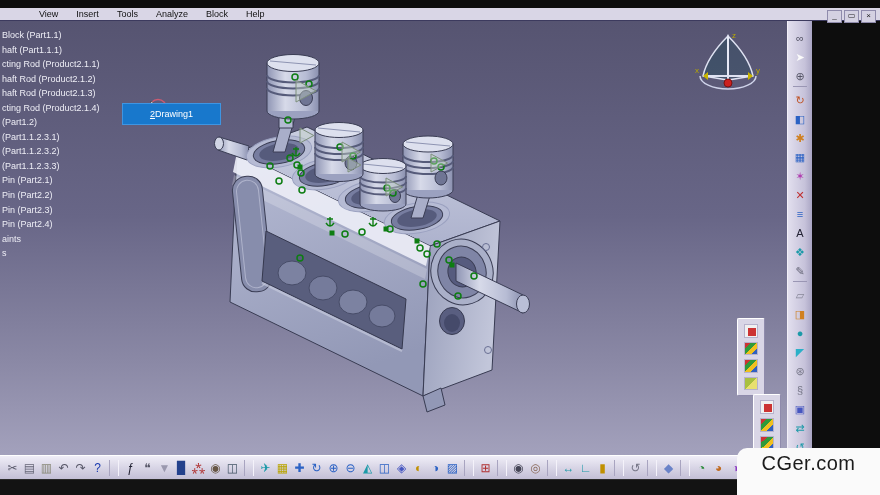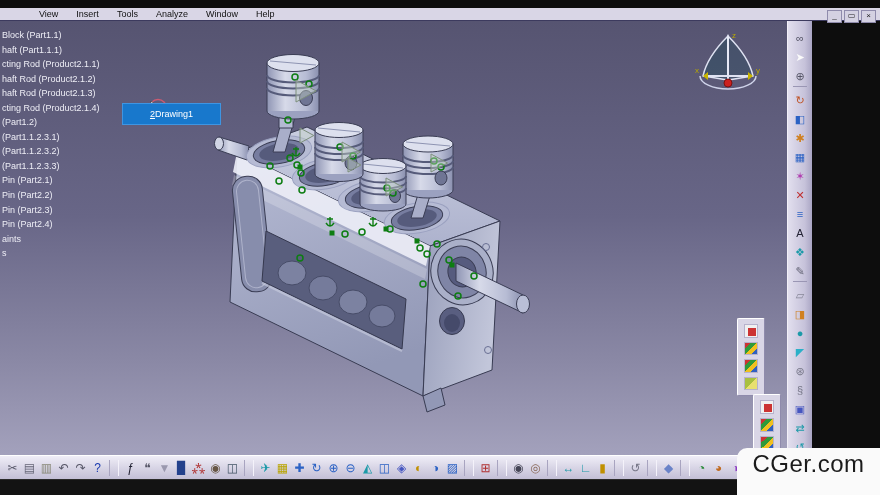--- a/index.html
+++ b/index.html
@@ -55,21 +55,21 @@
       display:flex;flex-direction:column;align-items:center;padding:3px 0;}
   .ficon{width:14px;height:14px;margin:2px 0;border:1px solid #b6b2cc;box-sizing:border-box;}
   .f-u{background:#f0f0f0;position:relative;}
   .f-u::after{content:"";position:absolute;left:3px;top:3px;width:8px;height:8px;background:#cc3333;}
   .f-m{background:linear-gradient(135deg,#cc3333 0 25%,#2f9a3a 0 50%,#f0c020 0 75%,#3060c0 0);}
   .f-y{background:linear-gradient(135deg,#a8c040 0 50%,#e8e070 0);}
   
   #watermark{position:absolute;left:737px;top:448px;width:143px;height:47px;border-radius:10px 0 0 0;
              overflow:hidden;background:#fafafa;}
   #wm-brand{height:31px;display:flex;align-items:center;justify-content:center;
-            font-size:24px;color:#1b1b1b;letter-spacing:0.5px;}
+            font-size:20px;color:#1b1b1b;letter-spacing:0.5px;}
   #wm-sub{height:16px;background:#e6e6e6;display:flex;align-items:center;justify-content:center;
           font-size:11px;color:#2a2a2a;}
   svg{position:absolute;left:0;top:0;}
 </style>
 </head>
 <body>
 
 <div id="stage">
 
   <div id="viewport"></div>
@@ -389,21 +389,21 @@
         <span style="color: rgb(27, 154, 168);">↺</span>
       </div>
     </div>
 
 
   <div id="menubar">
       <div class="menu-item">View</div>
       <div class="menu-item">Insert</div>
       <div class="menu-item">Tools</div>
       <div class="menu-item">Analyze</div>
-      <div class="menu-item">Window</div>
+      <div class="menu-item">Block</div>
       <div class="menu-item">Help</div>
     </div>
   <div id="mdi-ctrls">
     <div class="mdi-btn">_</div>
     <div class="mdi-btn">▭</div>
     <div class="mdi-btn">×</div>
   </div>
 
   <div id="bottom-toolbar">
       <div class="tbicon">

